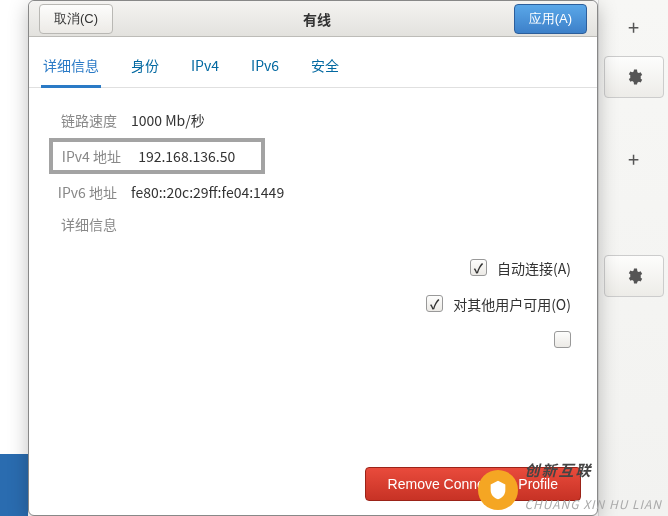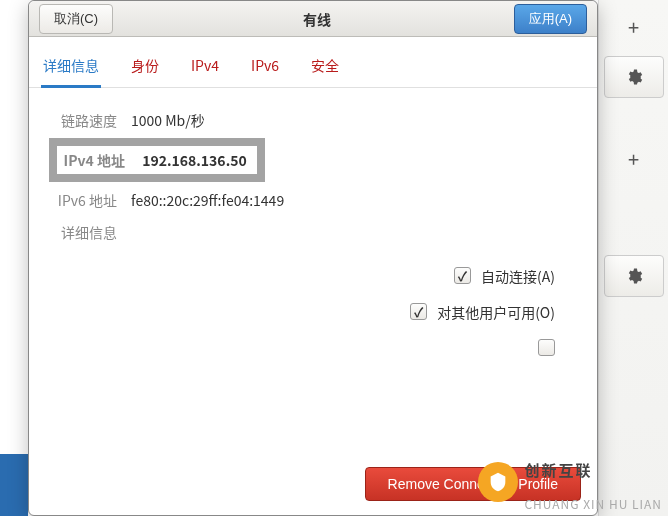--- a/index.html
+++ b/index.html
@@ -101,55 +101,54 @@
       color: #fff;
     }
     .tabs {
       display: flex;
       gap: 28px;
       padding: 12px 20px 0 12px;
       border-bottom: 1px solid #e0e0e0;
     }
     .tab {
       padding: 6px 2px 10px 2px;
-      color: #b91c1c;
+      color: #0369a1;
       cursor: pointer;
       font-size: 14px;
     }
     .tab.active {
       color: #2a7ac6;
       border-bottom: 3px solid #2a7ac6;
       margin-bottom: -1px;
     }
     .content {
       flex: 1;
-      padding: 16px 42px 10px 26px;
+      padding: 16px 26px 10px 26px;
       overflow: auto;
     }
     .row {
       display: flex;
       align-items: baseline;
       padding: 6px 0;
       gap: 14px;
     }
     .row .label {
       width: 62px;
       text-align: right;
       color: #888;
       font-size: 14px;
       flex-shrink: 0;
     }
     .row .value { color: #333; font-size: 14px; }
     .highlight {
-      border: 8px solid #a3a3a3;
+      border: 4px solid #a3a3a3;
       padding: 4px 6px;
       margin: -4px -6px;
       display: inline-block;
       min-width: 216px;
-      font-weight: bold;
     }
     .check-row {
       display: flex;
       align-items: flex-start;
       gap: 10px;
       padding: 8px 0 8px 4px;
       justify-content: flex-end;
     }
     .check {
       width: 17px;
@@ -188,25 +187,26 @@
       height: 34px;
       padding: 0 22px;
       font-size: 14px;
     }
     
     .watermark {
       position: absolute;
       right: 6px;
       bottom: 6px;
       display: flex;
-      align-items: flex-start;
+      align-items: flex-end;
       gap: 6px;
       font-size: 10px;
       color: #999;
       z-index: 50;
+      font-style: italic;
     }
     .wm-circle {
       width: 40px; height: 40px; border-radius: 50%;
       background: #f5a623;
       display: flex; align-items: center; justify-content: center;
       color: #fff;
       font-weight: bold;
     }
     .wm-text { line-height: 1.1; }
     .wm-cn { font-size: 15px; color: #444; font-weight: 600; letter-spacing: 2px; }

